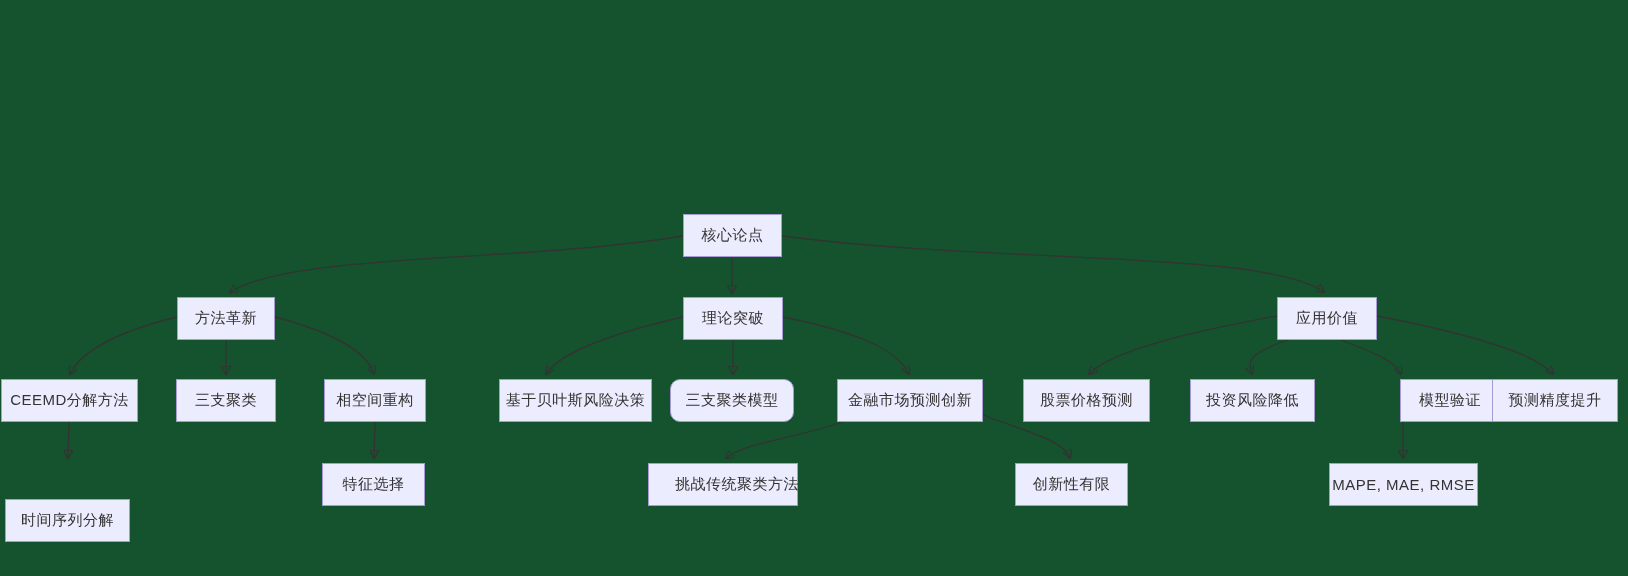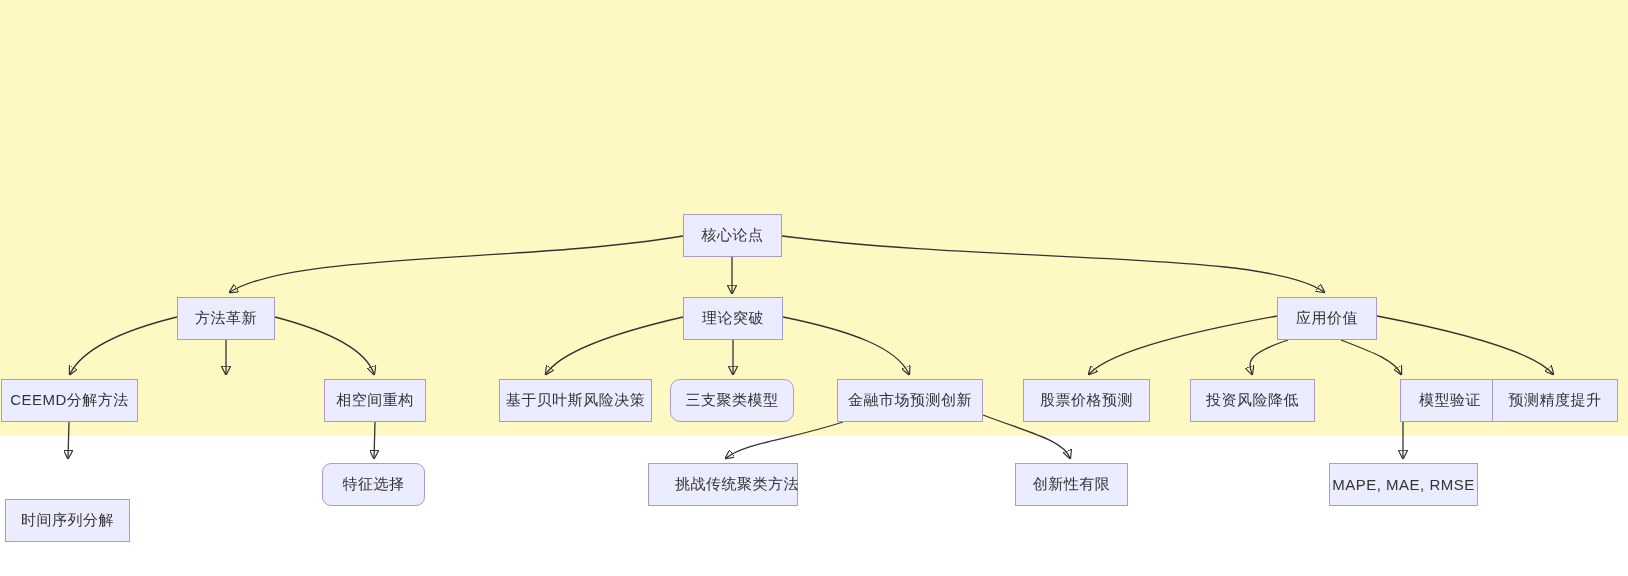--- a/index.html
+++ b/index.html
@@ -7,22 +7,22 @@
     padding: 0;
     width: 1628px;
     height: 576px;
     background: #ffffff;
     overflow: hidden;
     font-family: "Liberation Sans", "DejaVu Sans", sans-serif;
   }
   #canvas {
     position: relative;
     width: 1628px;
-    height: 436px;
-    background: #fef9c3;
+    height: 576px;
+    background: #14532d;
   }
   #edges {
     position: absolute;
     left: 0; top: 0;
     width: 1628px;
     height: 576px;
   }
   #edges path { fill: none; stroke: #333333; stroke-width: 1.3; }
   .node {
     position: absolute;
@@ -82,20 +82,23 @@
   <div class="node" style="left:683px; top:297px; width:100px;">
     <span class="node-label">理论突破</span>
   </div>
   <div class="node" style="left:1277px; top:297px; width:100px;">
     <span class="node-label">应用价值</span>
   </div>
 
   <div class="node" style="left:1px; top:379px; width:137px;">
     <span class="node-label">CEEMD分解方法</span>
   </div>
+  <div class="node" style="left:176px; top:379px; width:100px;">
+    <span class="node-label">三支聚类</span>
+  </div>
   <div class="node" style="left:324px; top:379px; width:102px;">
     <span class="node-label">相空间重构</span>
   </div>
   <div class="node" style="left:467px; top:379px; width:153px;margin-left:32px;">
     <span class="node-label">基于贝叶斯风险决策</span>
   </div>
   <div class="node" style="left:670px; top:379px; width:124px;border-radius:10px;">
     <span class="node-label">三支聚类模型</span>
   </div>
   <div class="node" style="left:837px; top:379px; width:146px;">
@@ -110,21 +113,21 @@
   <div class="node" style="left:1400px; top:379px; width:100px;">
     <span class="node-label">模型验证</span>
   </div>
   <div class="node" style="left:1492px; top:379px; width:126px;">
     <span class="node-label">预测精度提升</span>
   </div>
 
   <div class="node" style="left:5px; top:463px; width:125px;margin-top:36px;">
     <span class="node-label">时间序列分解</span>
   </div>
-  <div class="node" style="left:322px; top:463px; width:103px;border-radius:9px;">
+  <div class="node" style="left:322px; top:463px; width:103px;">
     <span class="node-label">特征选择</span>
   </div>
   <div class="node" style="left:648px; top:463px; width:150px;padding-left:28px;">
     <span class="node-label">挑战传统聚类方法</span>
   </div>
   <div class="node" style="left:1015px; top:463px; width:113px;">
     <span class="node-label">创新性有限</span>
   </div>
   <div class="node" style="left:1329px; top:463px; width:149px;">
     <span class="node-label">MAPE, MAE, RMSE</span>

